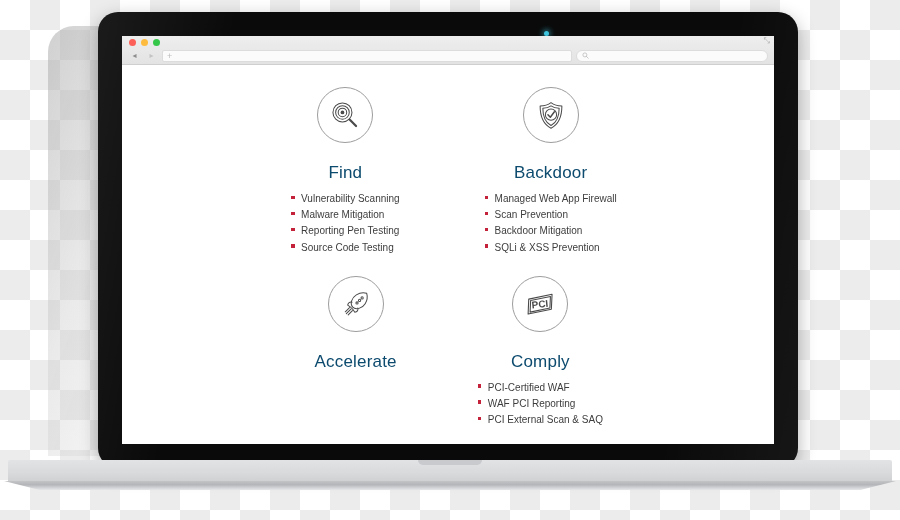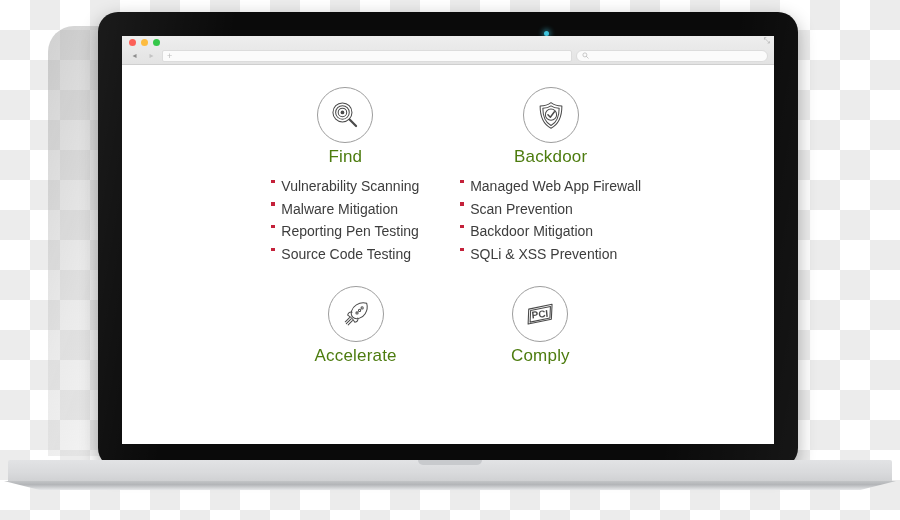--- a/index.html
+++ b/index.html
@@ -211,34 +211,34 @@
     height: 56px;
     border: 1px solid #9d9d9d;
     border-radius: 50%;
     display: flex;
     align-items: center;
     justify-content: center;
     box-sizing: border-box;
   }
   .icon-circle svg { display: block; }
   .feature-title {
-    margin-top: 4px;
+    margin-top: 20px;
     font-size: 17px;
-    color: #4d7c0f;
+    color: #0c4a6e;
     font-weight: 400;
     letter-spacing: 0.2px;
   }
   .feature-list {
     margin: 8px 0 0 0;
     padding: 0;
     list-style: none;
     align-self: center;
   }
   .feature-list li {
-    font-size: 14px;
+    font-size: 10px;
     color: #3d3d3d;
     line-height: 1.62;
     padding-left: 10px;
     position: relative;
     white-space: nowrap;
   }
   .feature-list li::before {
     content: "";
     position: absolute;
     left: 0;
@@ -357,20 +357,25 @@
 
         <div class="feature">
           <div class="icon-circle">
             <svg width="36" height="36" viewBox="0 0 40 40" fill="none" stroke="#4a4a4a" stroke-width="1.2" stroke-linejoin="round">
               <path d="M7.5 14.6 L33.4 9.2 L32.6 25.8 L6.8 31.2 Z"></path>
               <path d="M9.6 16.2 L31.6 11.6 L31 24.4 L9 29 Z"></path>
               <text x="20" y="24" text-anchor="middle" font-family="'Liberation Sans', sans-serif" font-size="11" font-weight="bold" fill="#4a4a4a" stroke="none" transform="rotate(-6 20 21)">PCI</text>
             </svg>
           </div>
           <div class="feature-title">Comply</div>
+          <ul class="feature-list">
+            <li>PCI-Certified WAF</li>
+            <li>WAF PCI Reporting</li>
+            <li>PCI External Scan &amp; SAQ</li>
+          </ul>
         </div>
 
       </div>
 
     </div>
   </div>
 
   <div class="laptop-base"></div>
   <div class="laptop-notch"></div>
   <div class="laptop-base-lip"></div>

